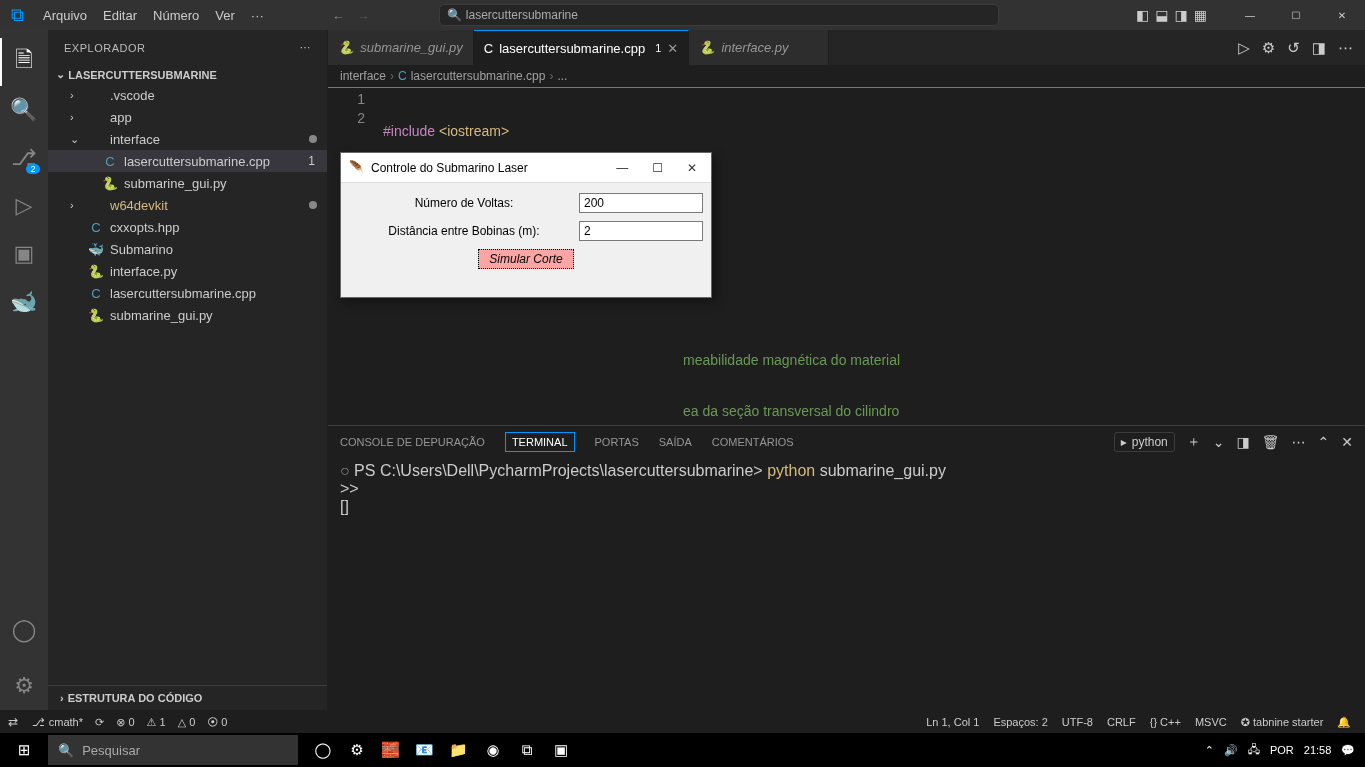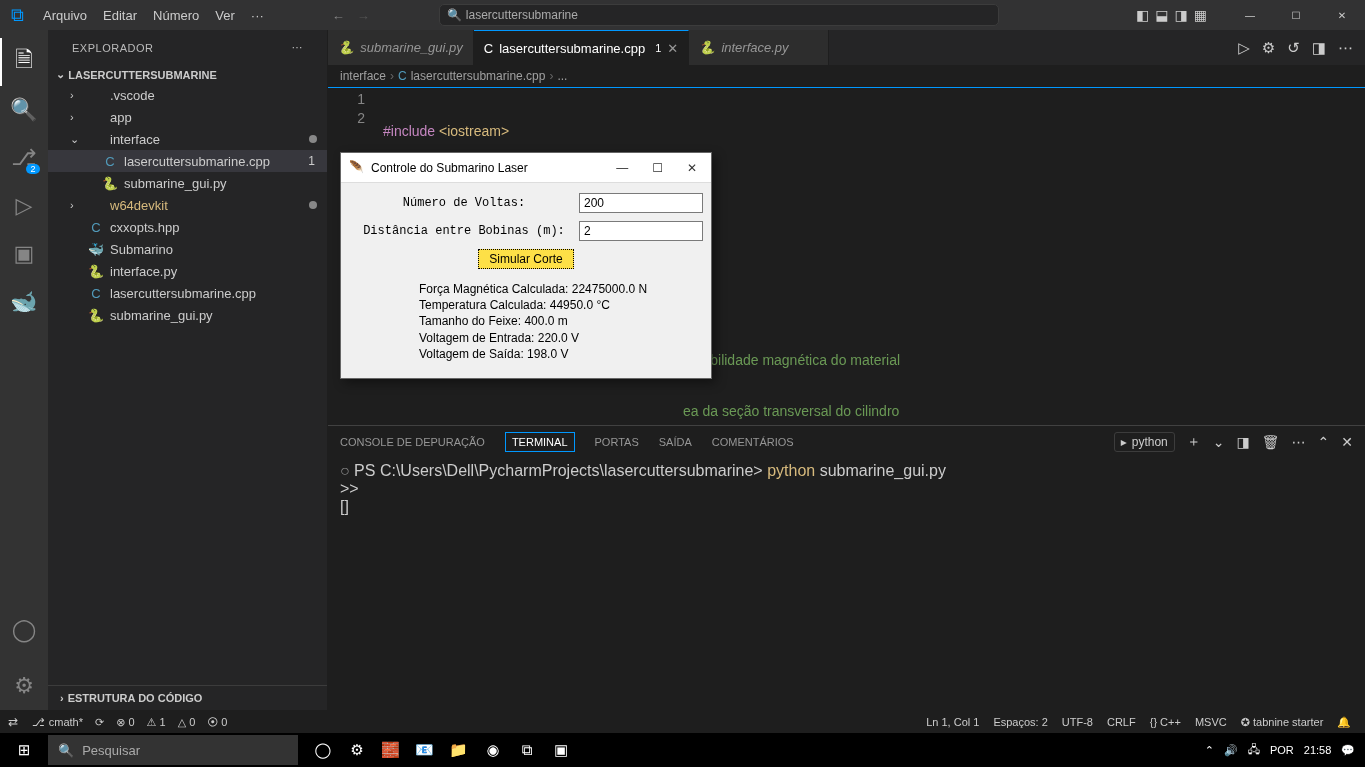--- a/index.html
+++ b/index.html
@@ -19,21 +19,21 @@
 
 .activitybar { position:absolute; left:0; top:30px; bottom:23px; width:48px; background:#333333; display:flex; flex-direction:column; align-items:center; padding-top:8px; }
 .activitybar .act-item { width:48px; height:48px; display:flex; align-items:center; justify-content:center; color:#858585; font-size:22px; cursor:pointer; position:relative; }
 .activitybar .act-item.active { color:#fff; }
 .activitybar .act-item.active::before { content:""; position:absolute; left:0; top:0; bottom:0; width:2px; background:#fff; }
 .activitybar .badge { position:absolute; bottom:8px; right:8px; background:#0098ff; color:#fff; border-radius:8px; font-size:9px; padding:0 4px; min-width:14px; text-align:center; }
 .activitybar .bottom { margin-top:auto; margin-bottom:8px; }
 
 
 .sidebar { position:absolute; left:48px; top:30px; bottom:23px; width:280px; background:#252526; border-right:1px solid #1e1e1e; display:flex; flex-direction:column; }
-.sidebar-header { height:35px; display:flex; align-items:center; padding:0 24px; font-size:11px; color:#bbb; letter-spacing:0.5px; }
+.sidebar-header { height:35px; display:flex; align-items:center; padding:0 16px; font-size:11px; color:#bbb; letter-spacing:0.5px; }
 .sidebar-header .dots { margin-left:auto; cursor:pointer; }
 .tree { flex:1; font-size:13px; color:#ccc; overflow:hidden; }
 .tree-root { padding:3px 8px; font-weight:bold; font-size:11px; display:flex; align-items:center; cursor:pointer; }
 .tree-item { padding:2px 0 2px 22px; display:flex; align-items:center; cursor:pointer; gap:6px; height:22px; }
 .tree-item.indent1 { padding-left:36px; }
 .tree-item.active { background:#37373d; }
 .tree-item .chev { width:12px; color:#ccc; font-size:11px;}
 .tree-item .ficon { width:16px; text-align:center; font-size:13px; }
 .tree-item .ficon.cpp { color:#519aba; }
 .tree-item .ficon.py { color:#519aba; }
@@ -90,24 +90,24 @@
 .status-remote { background:#16825d; height:23px;padding:0 8px;display:flex;align-items:center;color:#fff;}
 
 
 .tk-window { position:absolute; left:340px; top:152px; width:372px; background:#f0f0f0; color:#000; border:1px solid #666; box-shadow:4px 4px 10px rgba(0,0,0,0.4); font-size:12px; }
 .tk-titlebar { height:30px; background:#fff; display:flex; align-items:center; padding:0 8px; border-bottom:1px solid #ddd; font-size:12px;}
 .tk-titlebar .tk-icon { width:16px;height:16px;margin-right:6px;color:#1e90ff;}
 .tk-titlebar .tk-controls { margin-left:auto; display:flex; gap:12px; font-size:12px; color:#333;}
 .tk-titlebar .tk-controls span { cursor:pointer; padding:2px 6px;}
 .tk-body { padding:10px 8px 16px 8px; }
 .tk-row { display:flex; align-items:center; margin-bottom:8px; }
-.tk-row label { flex:1; text-align:center; font-size:12px;font-family:Liberation Mono, monospace;}
+.tk-row label { flex:1; text-align:center; font-size:12px;}
 .tk-row input { width:124px; border:1px solid #7a7a7a; padding:2px 4px; font-size:12px; background:#fff;}
 .tk-btnrow { display:flex; justify-content:center; margin:8px 0 12px 0;}
-.tk-btnrow button { padding:2px 10px; font-size:12px; border:1px dotted #000; background:#fde047; cursor:pointer;}
+.tk-btnrow button { padding:2px 10px; font-size:12px; border:1px dotted #000; background:#fca5a5; cursor:pointer;font-style:italic;}
 .tk-results { padding-left:70px; font-size:12px; line-height:1.35;}
 
 
 .taskbar { position:absolute; left:0; right:0; bottom:0; height:34px; background:#000; display:flex; align-items:center; }
 .statusbar { bottom:34px; }
 .sidebar, .activitybar, .editor { bottom:57px; }
 .taskbar .start { width:48px;height:34px;display:flex;align-items:center;justify-content:center;color:#fff;font-size:15px;cursor:pointer;}
 .taskbar .search { flex:0 0 250px; height:30px; background:#333; color:#aaa; display:flex;align-items:center;padding:0 10px;font-size:13px;gap:8px;margin-right:8px;}
 .taskbar .tb-icon { width:34px;height:34px;display:flex;align-items:center;justify-content:center;color:#fff;font-size:15px;cursor:pointer;}
 .taskbar .tb-right { margin-left:auto; display:flex; align-items:center; gap:10px; color:#fff; font-size:11px; padding-right:10px;}
@@ -352,27 +352,20 @@
           <input value="200" style="">
         </div>
         <div class="tk-row">
           <label>Distância entre Bobinas (m):</label>
           <input value="2" style="">
         </div>
       </div>
     <div class="tk-btnrow">
         <button>Simular Corte</button>
       </div>
-    <div class="tk-results" id="tk-results">
-        <div>Força Magnética Calculada: 22475000.0 N</div>
-        <div>Temperatura Calculada: 44950.0 °C</div>
-        <div>Tamanho do Feixe: 400.0 m</div>
-        <div>Voltagem de Entrada: 220.0 V</div>
-        <div>Voltagem de Saída: 198.0 V</div>
-      </div>
   </div>
 </div>
 
 <div class="taskbar">
   <div class="start">⊞</div>
   <div class="search">
       <span>🔍</span>
       <span>Pesquisar</span>
     </div>
   <div class="tb-icon">◯</div>

